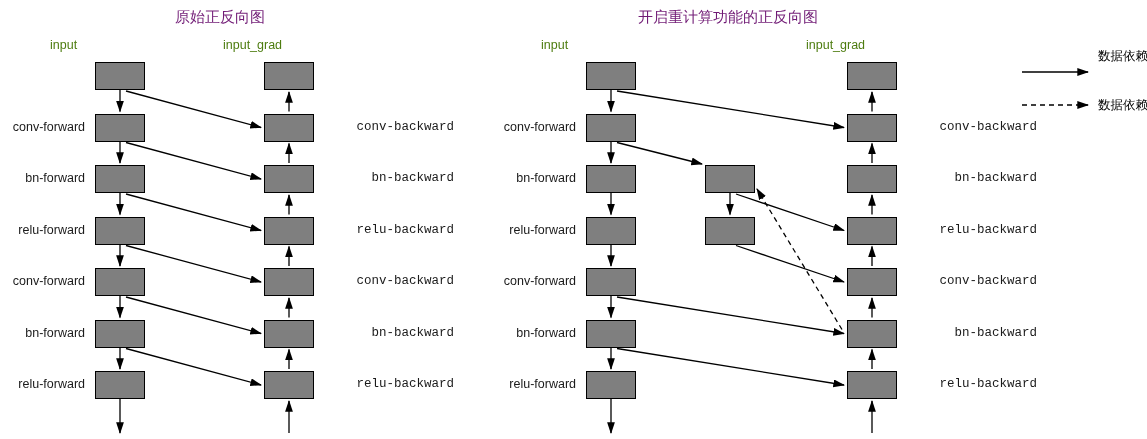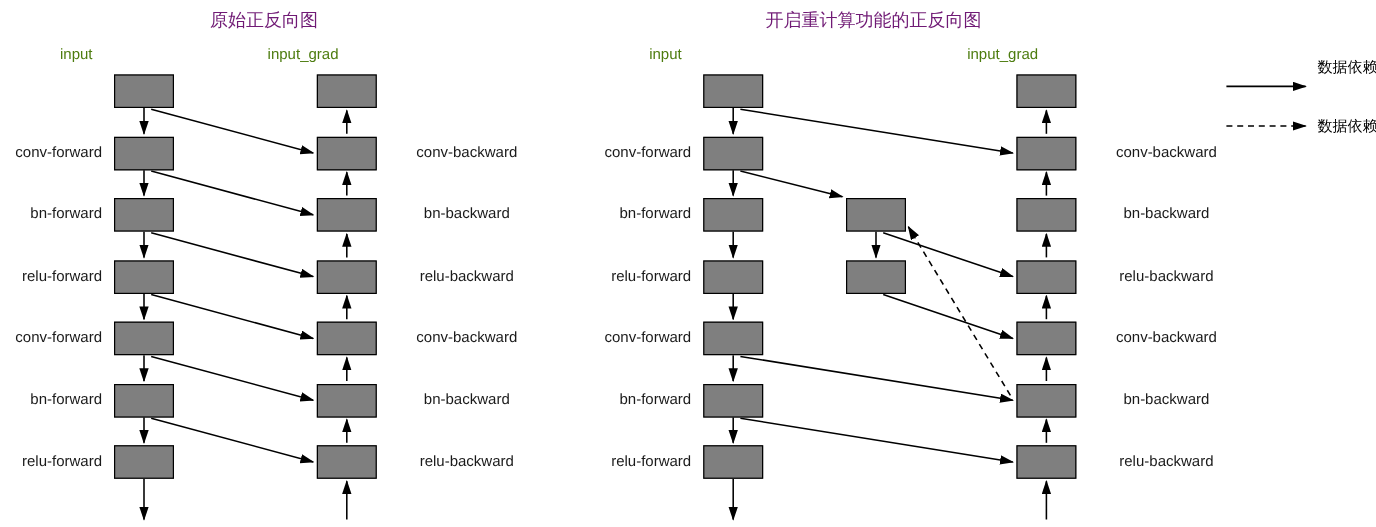--- a/index.html
+++ b/index.html
@@ -6,21 +6,21 @@
   body{width:1147px;height:439px;position:relative;overflow:hidden;
        font-family:"Liberation Sans","DejaVu Sans",sans-serif;color:#000;}
   #root{position:absolute;left:0;top:0;width:1147px;height:439px;}
   svg#canvas{position:absolute;left:0;top:0;width:1147px;height:439px;}
   .title{position:absolute;font-family:"Liberation Serif","DejaVu Serif",serif;
          font-size:15px;color:#701a75;white-space:nowrap;text-align:center;}
   .colhead{position:absolute;font-size:12.5px;color:#4d7c0f;white-space:nowrap;text-align:left;}
   .nodelabel{position:absolute;font-size:12.5px;color:#1a1a1a;white-space:nowrap;
              line-height:12px;}
   .nodelabel.left{text-align:right;}
-  .nodelabel.right{text-align:center;}
+  .nodelabel.right{text-align:right;font-family:Liberation Mono, monospace;}
   .legendlabel{position:absolute;font-size:12.5px;color:#000;white-space:nowrap;}
   .box{position:absolute;background:#7f7f7f;border:1.6px solid #000;box-sizing:border-box;}
 </style>
 </head>
 <body>
 
 <div id="root">
   <svg id="canvas" xmlns="http://www.w3.org/2000/svg">
     <defs>
       <marker id="arrow" markerWidth="9" markerHeight="9" refX="8.2" refY="3" orient="auto" markerUnits="strokeWidth">

